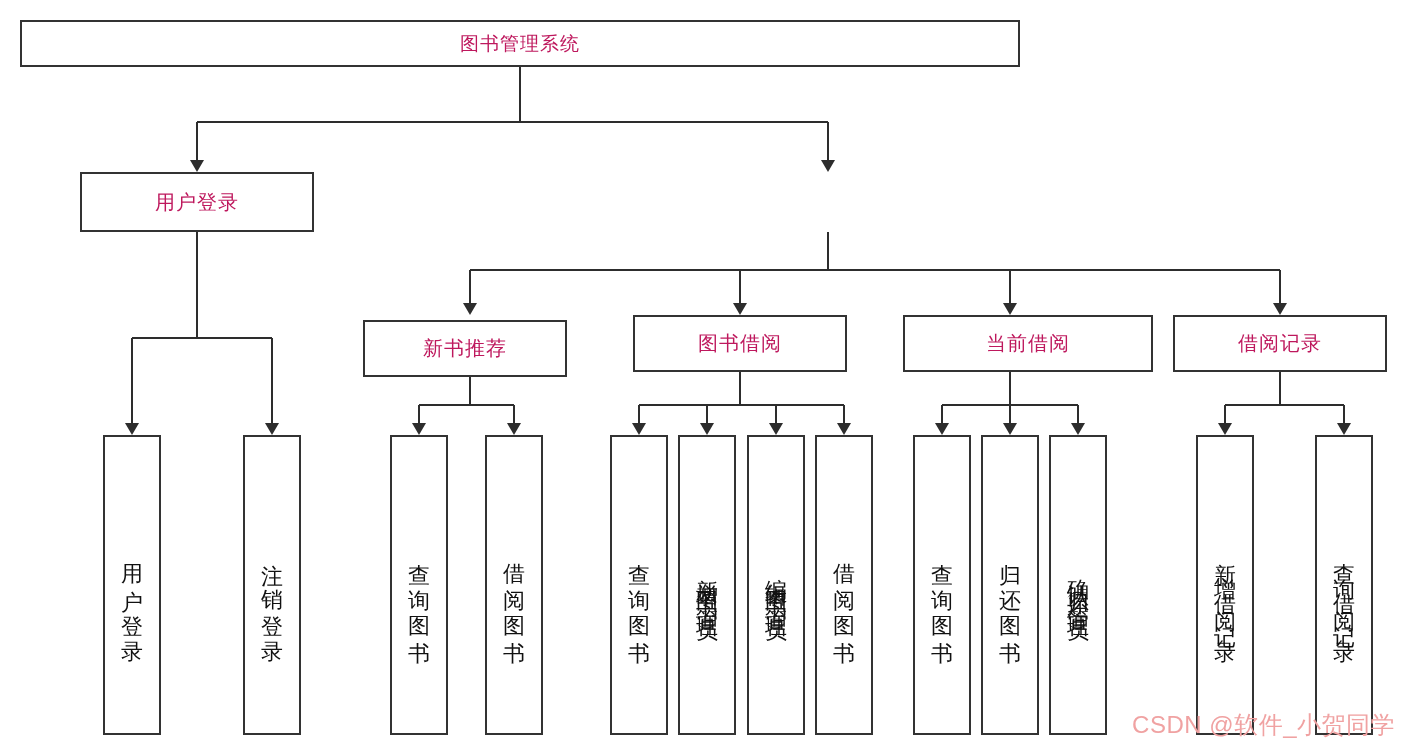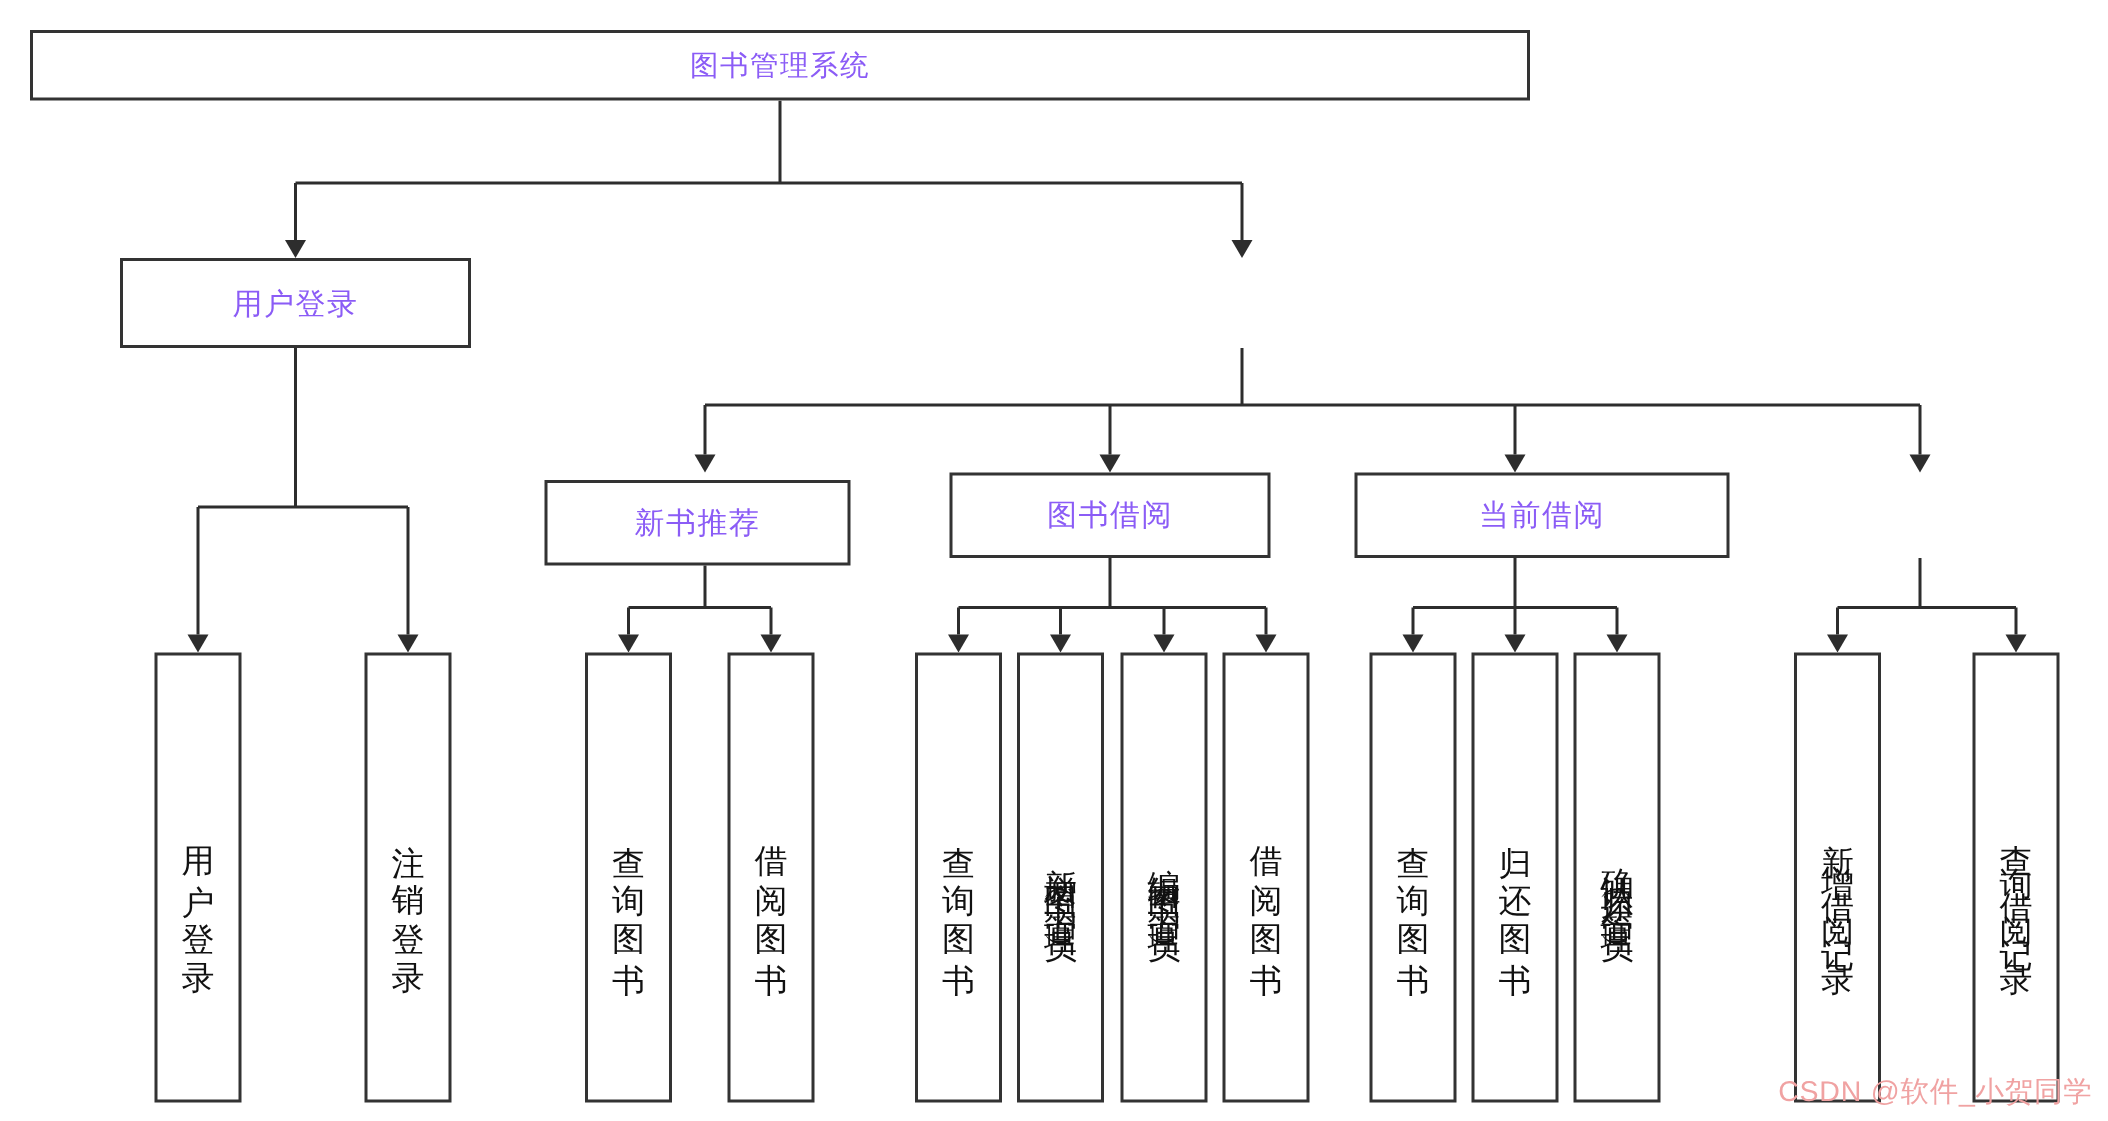--- a/index.html
+++ b/index.html
@@ -19,21 +19,21 @@
     pointer-events:none;
   }
   .box-h {
     position:absolute;
     border:2px solid #333333;
     background:#ffffff;
     display:flex;
     align-items:center;
     justify-content:center;
     font-size:20px;
-    color:#8b5cf6;
+    color:#be185d;
     letter-spacing:1px;
   }
   .box-v {
     position:absolute;
     top:435px;
     width:58px;
     height:300px;
     border:2px solid #333333;
     background:#ffffff;
     display:flex;
@@ -44,21 +44,21 @@
     font-size:22px;
     color:#111111;
   }
   .sp-wide  span { letter-spacing:26px; margin-inline-end:-26px; }
   .sp-med   span { letter-spacing:16px; margin-inline-end:-16px; }
   .sp-tight span { letter-spacing:6px;  margin-inline-end:-6px; }
   .watermark {
     position:absolute;
     right:10px;
     bottom:6px;
-    font-size:19px;
+    font-size:24px;
     color:#f0a2a2;
     letter-spacing:0.5px;
   }
 </style>
 </head>
 <body>
 
 <div class="stage">
 
   <svg class="wires" viewBox="0 0 1405 747" xmlns="http://www.w3.org/2000/svg">
@@ -111,20 +111,23 @@
 
   <div class="box-h" style="left:363px;top:320px;width:204px;height:57px">
     <span>新书推荐</span>
   </div>
   <div class="box-h" style="left:633px;top:315px;width:214px;height:57px">
     <span>图书借阅</span>
   </div>
   <div class="box-h" style="left:903px;top:315px;width:250px;height:57px">
     <span>当前借阅</span>
   </div>
+  <div class="box-h" style="left:1173px;top:315px;width:214px;height:57px">
+    <span>借阅记录</span>
+  </div>
 
   <div class="box-v sp-wide" style="left:103px">
     <span>用户登录</span>
   </div>
   <div class="box-v sp-wide" style="left:243px">
     <span>注销登录</span>
   </div>
 
   <div class="box-v sp-wide" style="left:390px">
     <span>查询图书</span>

